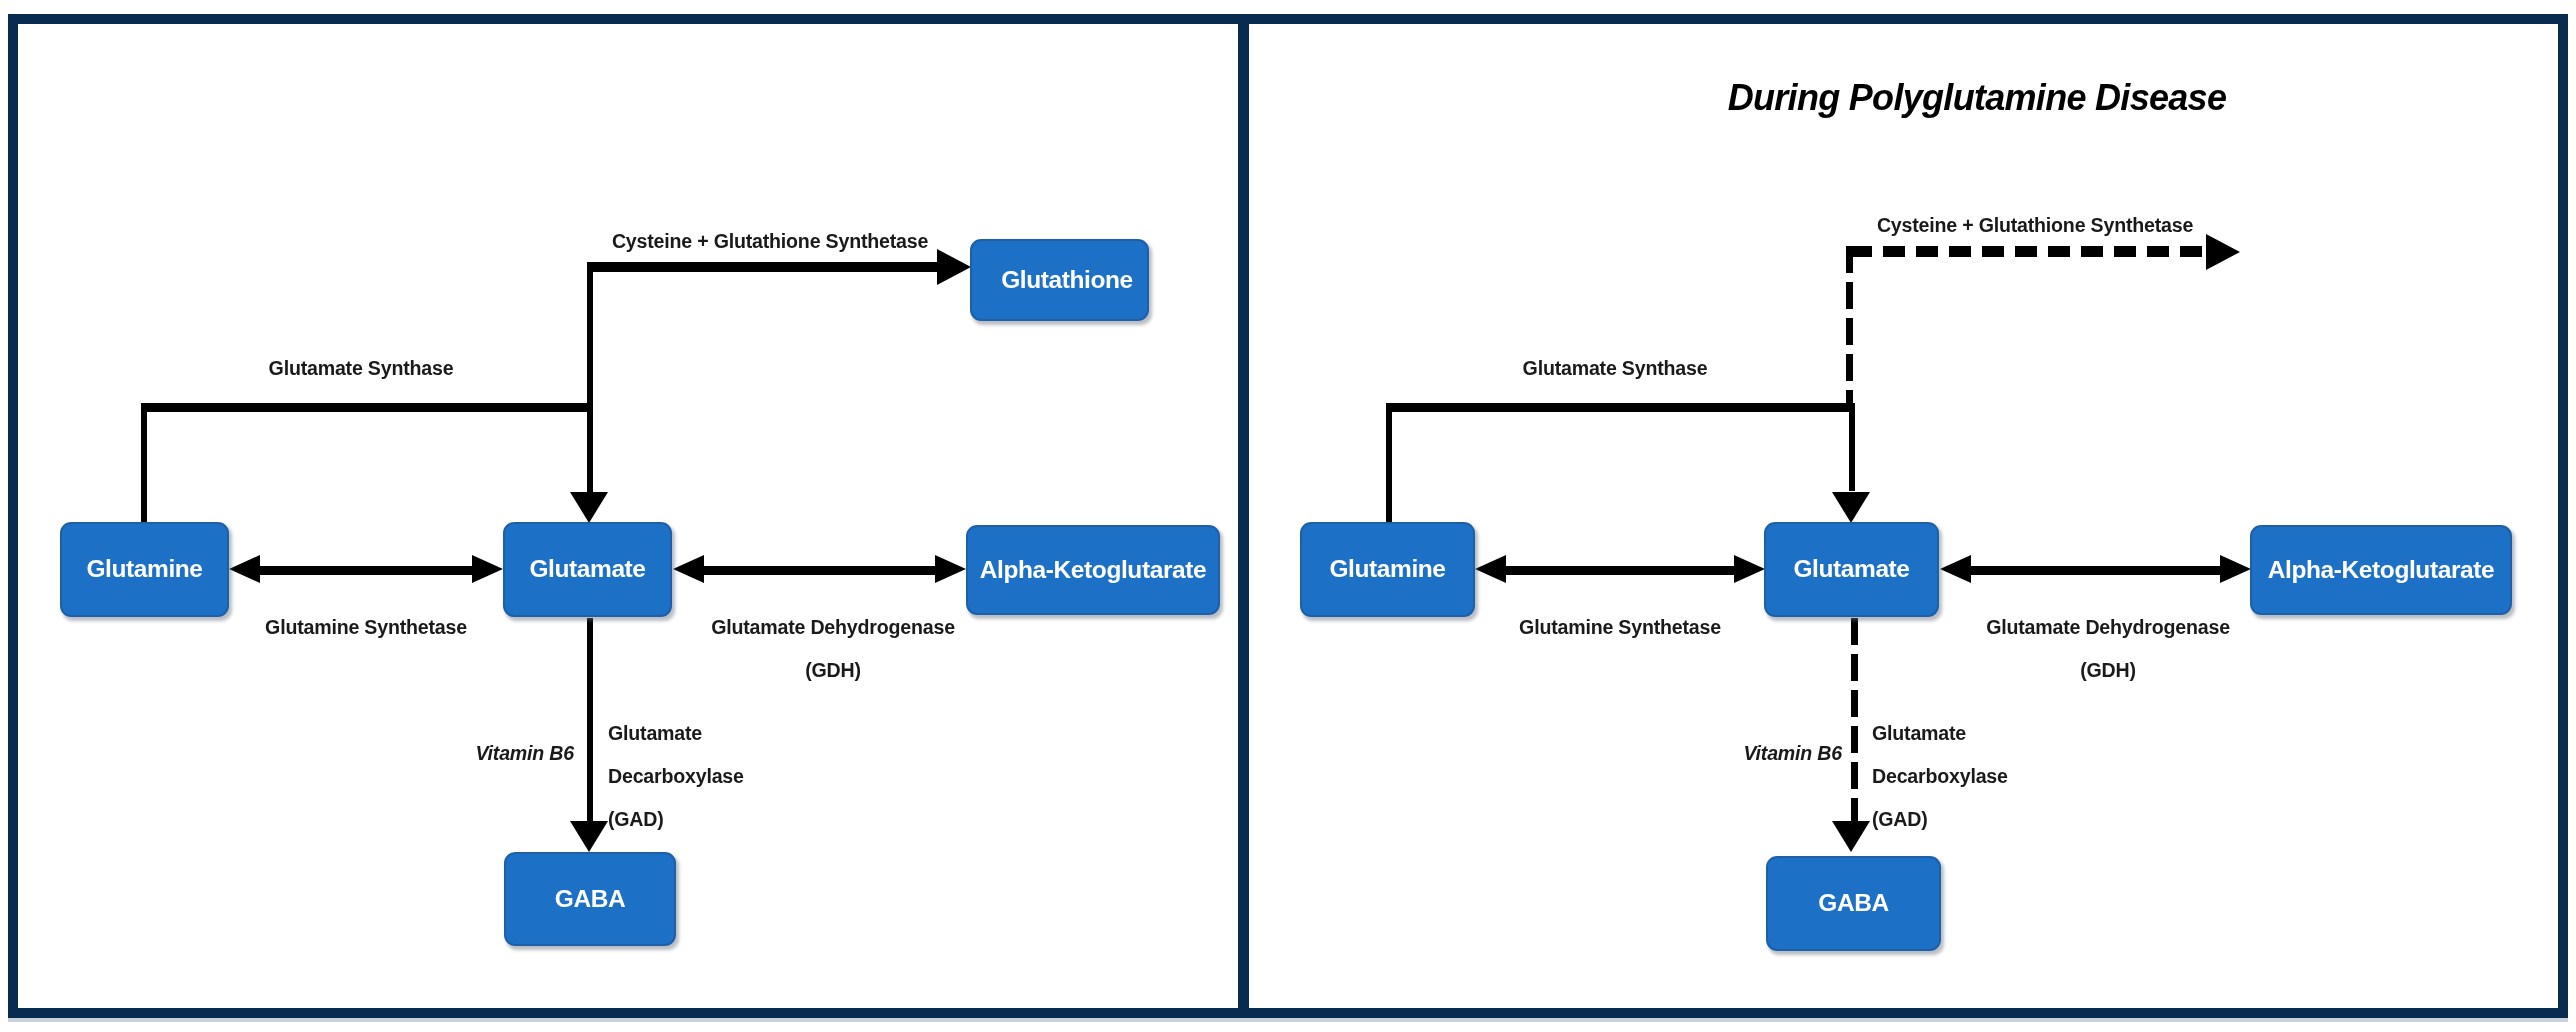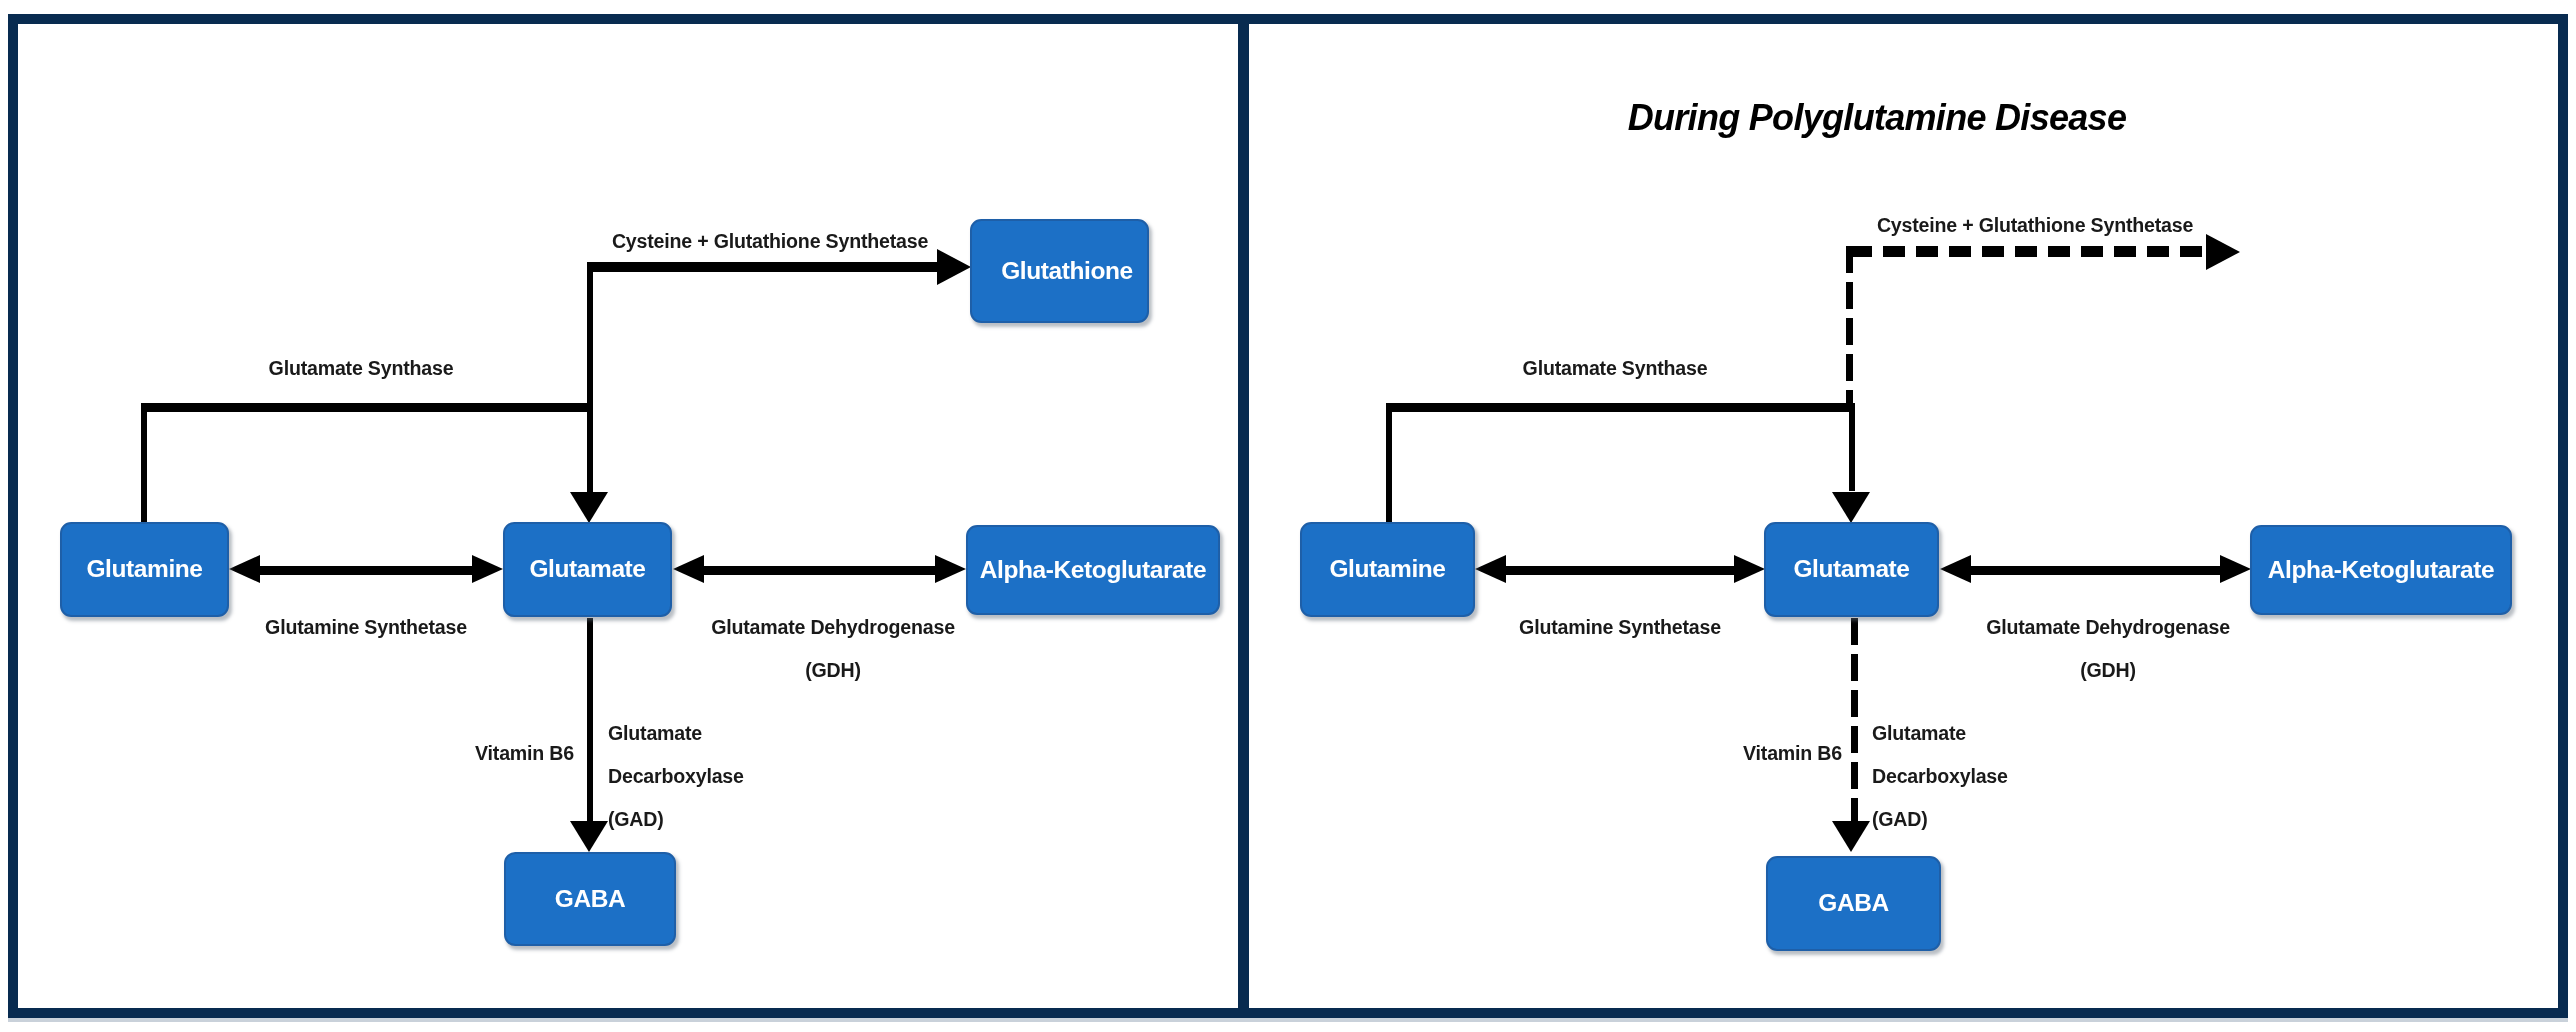--- a/index.html
+++ b/index.html
@@ -46,21 +46,21 @@
                border-top:14.7px solid transparent;border-bottom:14.7px solid transparent;
                border-right:31px solid var(--line);}
   .bidir .hd-r{position:absolute;right:0;top:0;width:0;height:0;
                border-top:14.7px solid transparent;border-bottom:14.7px solid transparent;
                border-left:31px solid var(--line);}
 
   
   .elabel{position:absolute;color:var(--label);font-size:19.6px;font-weight:600;
           letter-spacing:-0.2px;white-space:nowrap;}
   .center{transform:translate(-50%,-50%);text-align:center;}
-  .rightal{transform:translate(-100%,-50%);text-align:right;}
+  .rightal{transform:translate(-100%,-50%);text-align:right;font-style:italic;}
   .leftal{transform:translateY(-50%);text-align:left;}
   .two-line{line-height:43px;}
   .three-line{line-height:43px;}
 
   .title{position:absolute;transform:translate(-50%,-50%);color:#000;
          font-size:36px;font-weight:700;font-style:italic;letter-spacing:-0.7px;white-space:nowrap;}
 </style>
 </head>
 <body>
 
@@ -103,27 +103,27 @@
     <div class="elabel rightal" style="left:574px;top:753px;">Vitamin B6</div>
     <div class="elabel leftal three-line" style="left:608px;top:776px;">
       <div>Glutamate</div>
       <div>Decarboxylase</div>
       <div>(GAD)</div>
     </div>
 
     <div class="node" style="left:60px;top:522px;width:169px;height:95px;">Glutamine</div>
     <div class="node" style="left:503px;top:522px;width:169px;height:95px;">Glutamate</div>
     <div class="node" style="left:966px;top:525px;width:254px;height:90px;">Alpha-Ketoglutarate</div>
-    <div class="node" style="left:970px;top:219px;width:179px;height:104px;padding-left:15px;">Glutathione</div>
+    <div class="node" style="left:970px;top:239px;width:179px;height:82px;padding-left:15px;">Glutathione</div>
     <div class="node" style="left:504px;top:852px;width:172px;height:94px;">GABA</div>
   </section>
 
   <section class="panel">
 
-    <div class="title" style="left:1877px;top:98px;margin-top:20px;">During Polyglutamine Disease</div>
+    <div class="title" style="left:1977px;top:98px;">During Polyglutamine Disease</div>
 
     <div class="hline" style="left:1389px;top:403px;width:464px;height:9px;"></div>
     <div class="vline" style="left:1386px;top:403px;width:6.3px;height:119px;"></div>
     <div class="vdash" style="left:1846px;top:246px;width:7px;height:157px;"></div>
     <div class="vline" style="left:1849px;top:403px;width:6.3px;height:88px;"></div>
     <div class="ah-down" style="left:1832px;top:492px;"></div>
     <div class="hdash" style="left:1850px;top:246px;width:356px;height:11.2px;"></div>
     <div class="ah-right" style="left:2206px;top:234px;"></div>
 
     <div class="bidir" style="left:1475px;top:555px;width:290px;">

